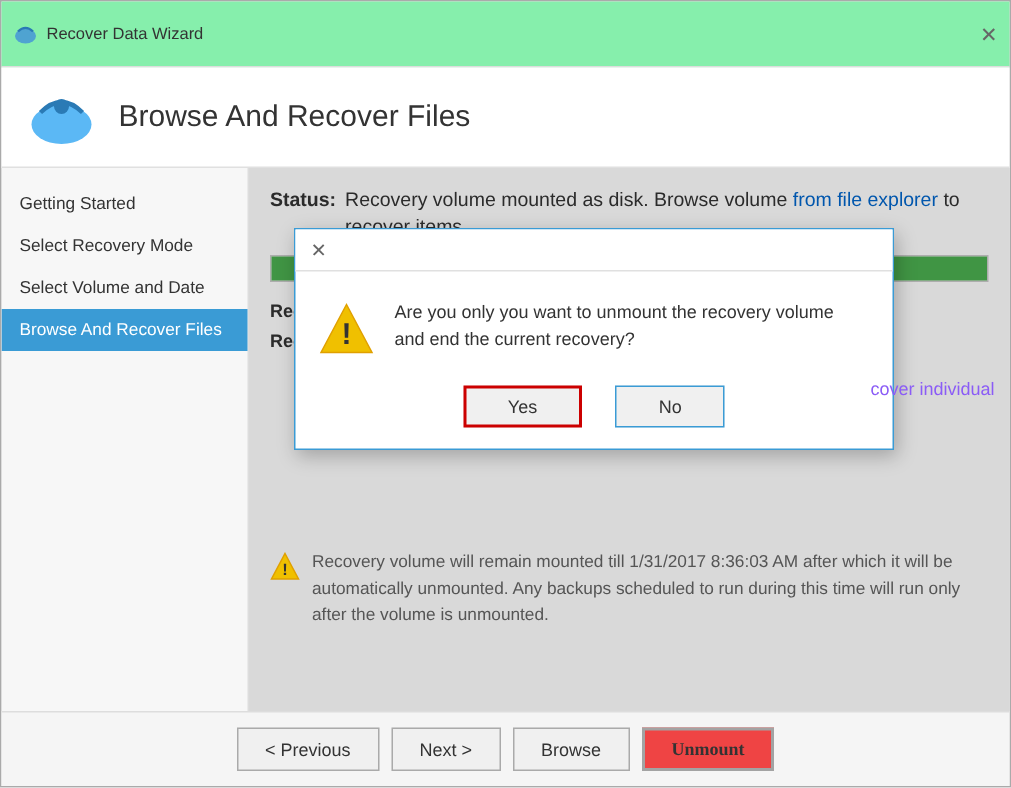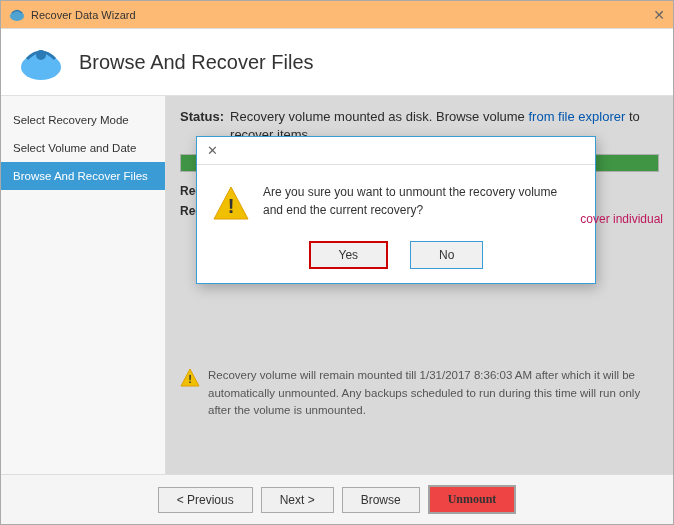--- a/index.html
+++ b/index.html
@@ -13,23 +13,23 @@
     }
     .window {
       width: 674px;
       height: 525px;
       background: #ffffff;
       border: 1px solid #aaa;
       display: flex;
       flex-direction: column;
     }
     .title-bar {
-      background: #fdba74;
+      background: #86efac;
       border-bottom: 1px solid #ddd;
-      height: 28px;
+      height: 44px;
       display: flex;
       align-items: center;
       padding: 0 8px;
       justify-content: space-between;
     }
     .title-bar-left {
       display: flex;
       align-items: center;
       gap: 6px;
     }
@@ -143,21 +143,20 @@
     .recovery-details-value {
       color: #333;
     }
     .footer-bar {
       border-top: 1px solid #ddd;
       background: #f5f5f5;
       padding: 10px 16px;
       display: flex;
       justify-content: center;
       gap: 8px;
-      align-items: center;
     }
     .btn {
       padding: 5px 18px;
       font-size: 12px;
       border: 1px solid #aaa;
       background: #f0f0f0;
       cursor: pointer;
       color: #333;
       min-width: 70px;
     }
@@ -287,20 +286,21 @@
       <ellipse cx="24" cy="26" rx="20" ry="13" fill="#5bb8f5"></ellipse>
       <path d="M10 18 Q24 4 38 18" fill="none" stroke="#2a7ab5" stroke-width="3"></path>
       <circle cx="24" cy="14" r="5" fill="#2a7ab5"></circle>
     </svg>
     <span class="header-title">Browse And Recover Files</span>
   </div>
 
   <div class="content-area">
 
     <div class="sidebar">
+      <div class="sidebar-item">Getting Started</div>
       <div class="sidebar-item">Select Recovery Mode</div>
       <div class="sidebar-item">Select Volume and Date</div>
       <div class="sidebar-item active">Browse And Recover Files</div>
     </div>
 
     <div class="main-content">
 
       <div class="status-bar">
         <span class="status-label">Status:</span>
         <span class="status-text">
@@ -326,29 +326,29 @@
         <div class="dialog">
           <div class="dialog-titlebar">
             <span class="dialog-close">✕</span>
           </div>
           <div class="dialog-body">
 
             <svg class="dialog-warn-icon" viewBox="0 0 36 36">
               <polygon points="18,2 35,34 1,34" fill="#f0c000" stroke="#e0a000" stroke-width="1"></polygon>
               <text x="18" y="28" text-anchor="middle" font-size="20" font-weight="bold" fill="#333">!</text>
             </svg>
-            <span class="dialog-message">Are you sure you want to unmount the recovery volume and end the current recovery?</span>
+            <span class="dialog-message">Are you only you want to unmount the recovery volume and end the current recovery?</span>
           </div>
           <div class="dialog-footer">
             <button class="dialog-btn dialog-btn-yes">Yes</button>
             <button class="dialog-btn dialog-btn-no">No</button>
           </div>
         </div>
 
-        <span class="recover-individual-text" style="position:absolute;right:10px;top:112px;font-size:12px;color:#be185d;">cover individual</span>
+        <span class="recover-individual-text" style="position:absolute;right:10px;top:136px;font-size:12px;color:#8b5cf6;">cover individual</span>
       </div>
 
       <div class="info-section" style="position:absolute;bottom:55px;left:14px;right:14px;">
         <svg class="warn-icon-small" width="20" height="20" viewBox="0 0 20 20">
           <polygon points="10,1 19,18 1,18" fill="#f0c000" stroke="#e0a000" stroke-width="1"></polygon>
           <text x="10" y="15" text-anchor="middle" font-size="11" font-weight="bold" fill="#333">!</text>
         </svg>
         <span>Recovery volume will remain mounted till 1/31/2017 8:36:03 AM after which it will be automatically unmounted. Any backups scheduled to run during this time will run only after the volume is unmounted.</span>
       </div>
     </div>

